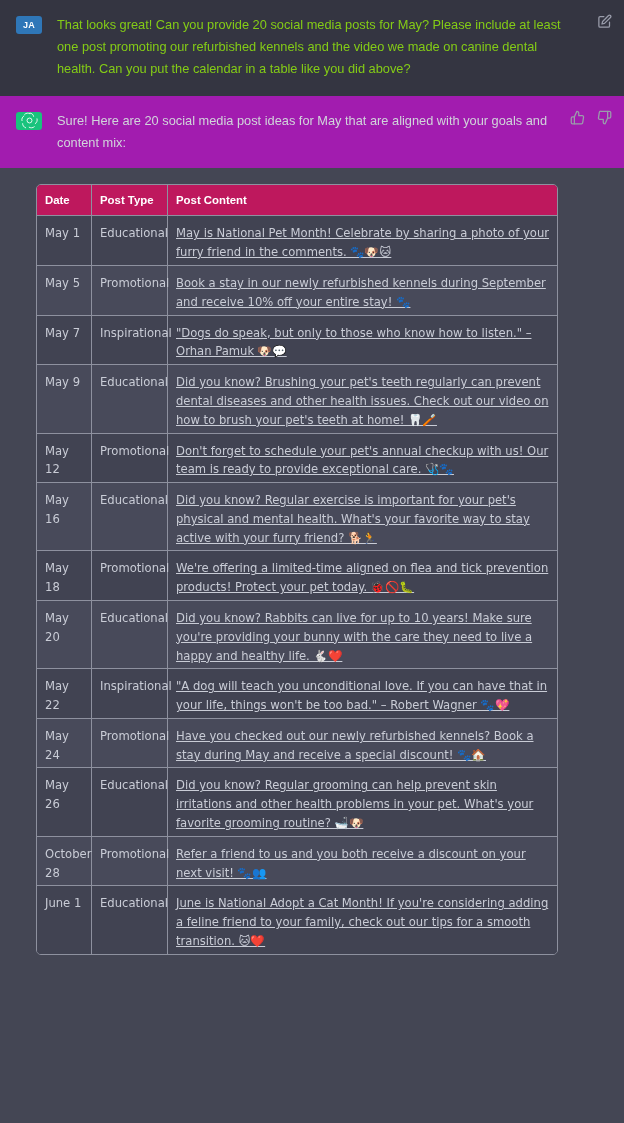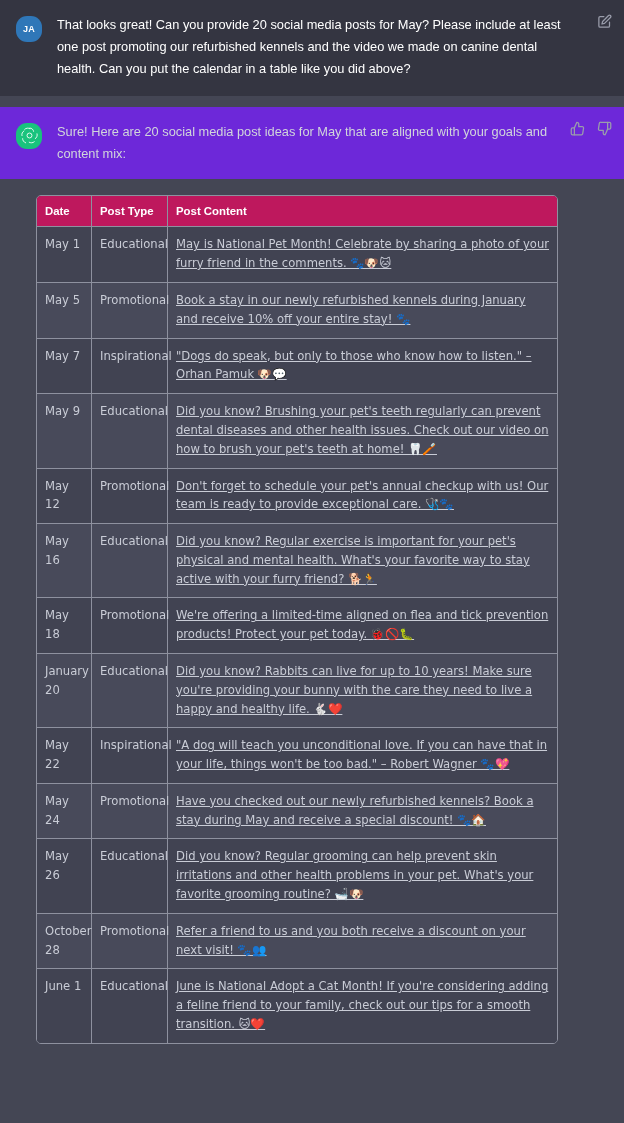--- a/index.html
+++ b/index.html
@@ -12,26 +12,26 @@
     overflow: hidden;
   }
 
   
   .msg {
     display: flex;
     position: relative;
     padding: 14px 14px 14px 10px;
   }
   .msg-user      { background: #343541; min-height: 96px; }
-  .msg-assistant { background: #6d28d9; margin-top: 11px; }
+  .msg-assistant { background: #a21caf; }
 
   .avatar {
     width: 26px;
-    height: 26px;
-    border-radius: 11px;
+    height: 18px;
+    border-radius: 3px;
     flex: 0 0 26px;
     margin-top: 2px;
     margin-left: 6px;
     display: flex;
     align-items: center;
     justify-content: center;
     font-size: 9px;
     font-weight: bold;
     color: #fff;
     letter-spacing: .3px;
@@ -41,21 +41,21 @@
   .avatar-gpt svg { width: 19px; height: 19px; }
 
   .msg-body {
     flex: 1;
     margin-left: 15px;
     margin-right: 40px;
     color: #d1d5db;
     font-size: 12.8px;
     line-height: 1.72;
   }
-  .msg-user .msg-body { color: #ffffff; }
+  .msg-user .msg-body { color: #84cc16; }
 
   .msg-actions {
     position: absolute;
     top: 14px;
     right: 12px;
     display: flex;
     gap: 12px;
   }
   .icon-btn {
     width: 15px;
@@ -88,21 +88,21 @@
     text-align: left;
     padding: 6px 8px;
     border-right: 1px solid #8e919f;
     border-bottom: 1px solid #8e919f;
     font-size: 11.4px;
   }
   thead th:last-child { border-right: none; }
 
   tbody td {
     color: #c9ccd6;
-    padding: 8px 8px 9px 8px;
+    padding: 8px 8px 3px 8px;
     border-right: 1px solid #8e919f;
     border-bottom: 1px solid #8e919f;
     vertical-align: top;
   }
   tbody td:last-child { border-right: none; text-decoration: underline; }
   tbody tr:last-child td { border-bottom: none; }
 
   tbody tr:nth-child(odd)  td { background: #414352; }
   tbody tr:nth-child(even) td { background: #484a5a; }
 
@@ -174,21 +174,21 @@
     </thead>
     <tbody id="table-body">
         <tr>
           <td class="emo">May 1</td>
           <td class="emo">Educational</td>
           <td class="emo">May is National Pet Month! Celebrate by sharing a photo of your furry friend in the comments. 🐾🐶🐱</td>
         </tr>
         <tr>
           <td class="emo">May 5</td>
           <td class="emo">Promotional</td>
-          <td class="emo">Book a stay in our newly refurbished kennels during January and receive 10% off your entire stay! 🐾</td>
+          <td class="emo">Book a stay in our newly refurbished kennels during September and receive 10% off your entire stay! 🐾</td>
         </tr>
         <tr>
           <td class="emo">May 7</td>
           <td class="emo">Inspirational</td>
           <td class="emo">"Dogs do speak, but only to those who know how to listen." – Orhan Pamuk 🐶💬</td>
         </tr>
         <tr>
           <td class="emo">May 9</td>
           <td class="emo">Educational</td>
           <td class="emo">Did you know? Brushing your pet's teeth regularly can prevent dental diseases and other health issues. Check out our video on how to brush your pet's teeth at home! 🦷🪥</td>
@@ -202,21 +202,21 @@
           <td class="emo">May 16</td>
           <td class="emo">Educational</td>
           <td class="emo">Did you know? Regular exercise is important for your pet's physical and mental health. What's your favorite way to stay active with your furry friend? 🐕🏃</td>
         </tr>
         <tr>
           <td class="emo">May 18</td>
           <td class="emo">Promotional</td>
           <td class="emo">We're offering a limited-time aligned on flea and tick prevention products! Protect your pet today. 🐞🚫🐛</td>
         </tr>
         <tr>
-          <td class="emo">January 20</td>
+          <td class="emo">May 20</td>
           <td class="emo">Educational</td>
           <td class="emo">Did you know? Rabbits can live for up to 10 years! Make sure you're providing your bunny with the care they need to live a happy and healthy life. 🐇❤️</td>
         </tr>
         <tr>
           <td class="emo">May 22</td>
           <td class="emo">Inspirational</td>
           <td class="emo">"A dog will teach you unconditional love. If you can have that in your life, things won't be too bad." – Robert Wagner 🐾💖</td>
         </tr>
         <tr>
           <td class="emo">May 24</td>

